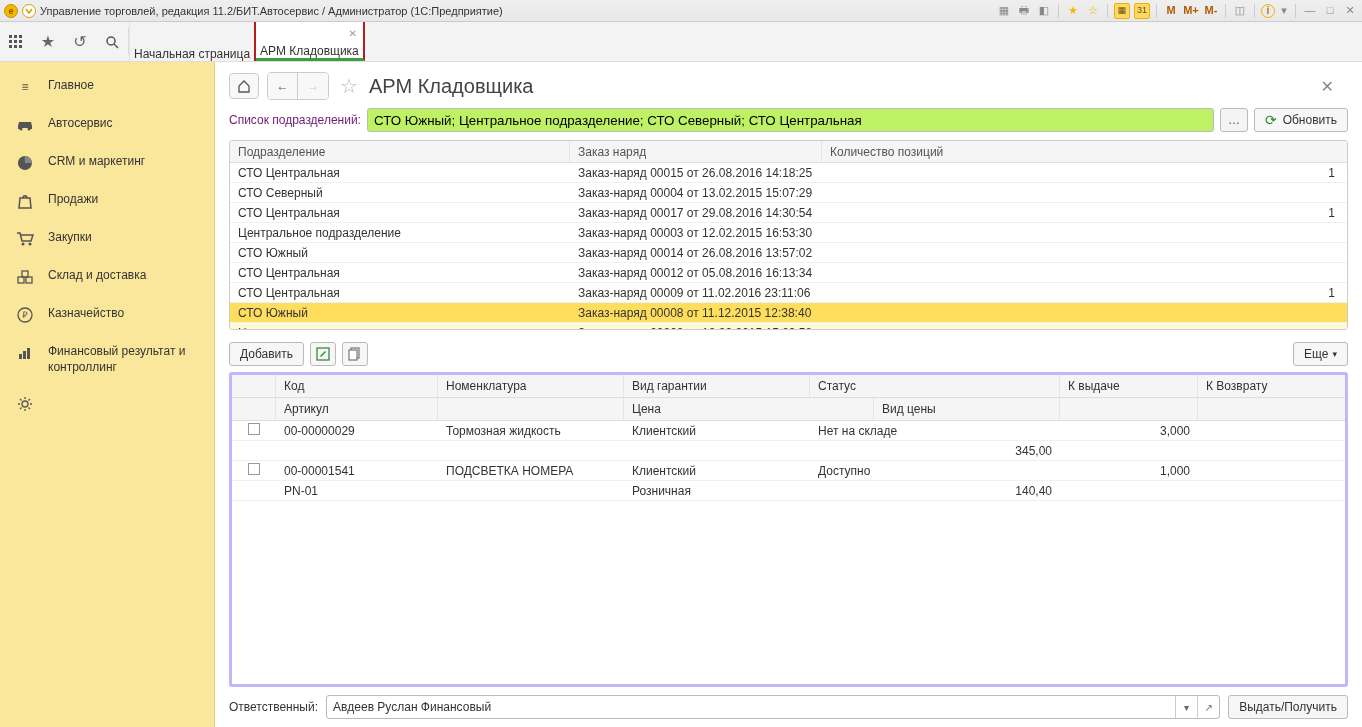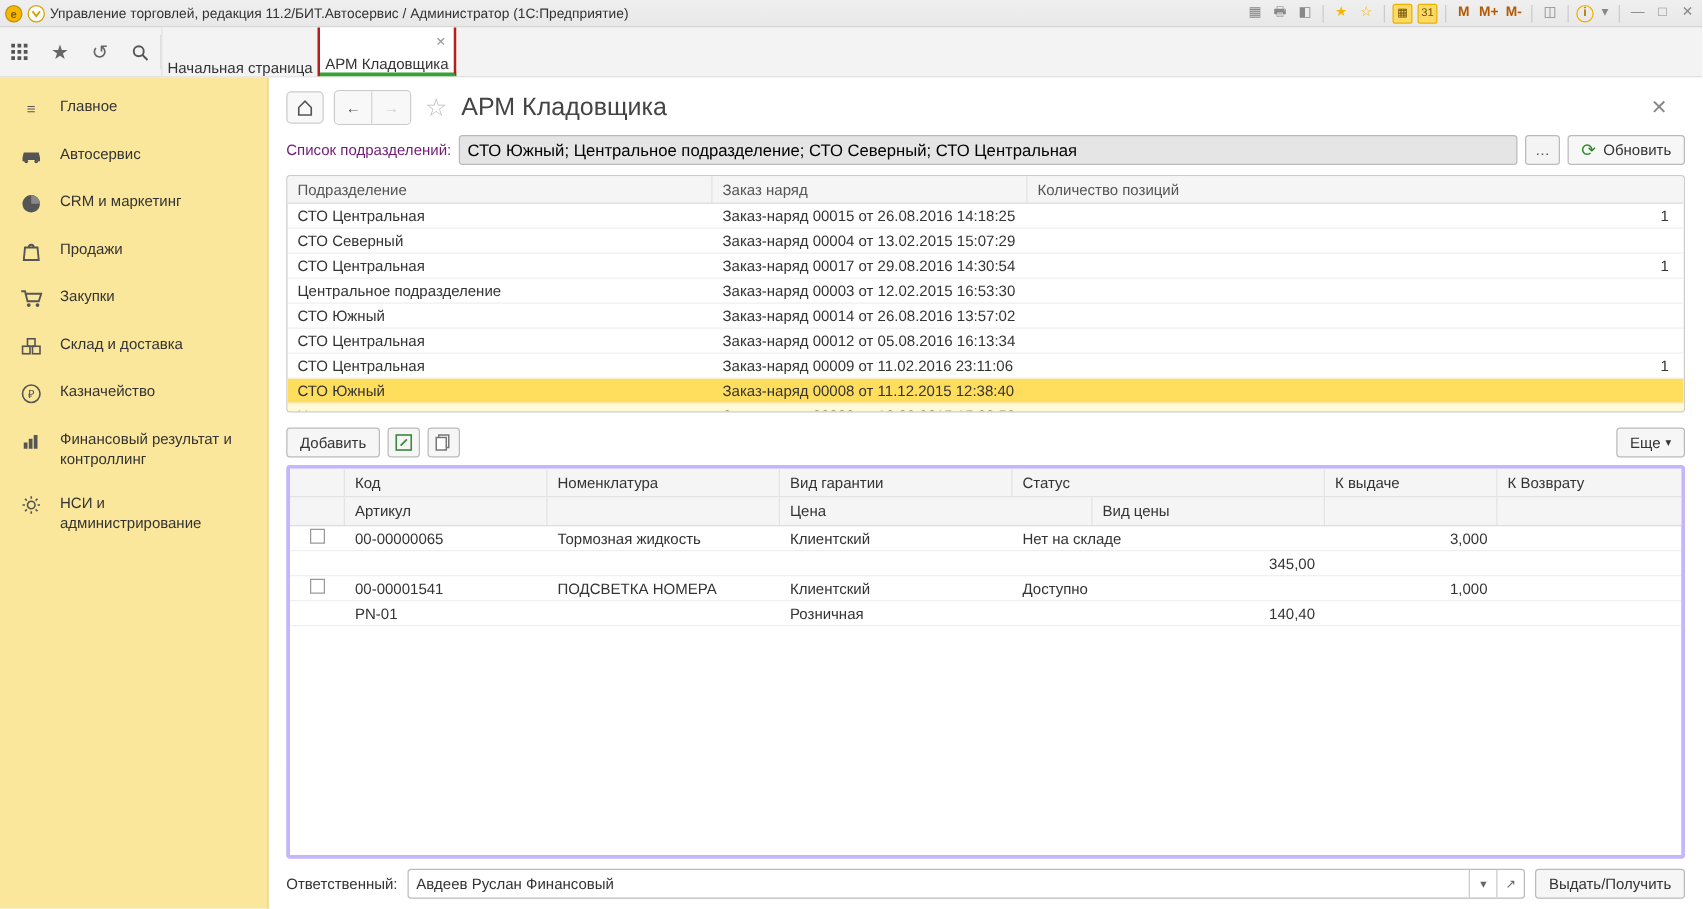--- a/index.html
+++ b/index.html
@@ -38,21 +38,21 @@
   .hdr-row{display:flex;align-items:center;gap:8px;padding:10px 14px 8px;}
   .sqbtn{width:30px;height:26px;border:1px solid #ccc;border-radius:4px;background:#f8f8f8;display:flex;align-items:center;justify-content:center;color:#555;}
   .sqgroup{display:flex;border:1px solid #ccc;border-radius:4px;overflow:hidden;}
   .sqgroup .sqbtn{border:none;border-right:1px solid #ccc;border-radius:0;width:30px;}
   .sqgroup .sqbtn:last-child{border-right:none;}
   .starbtn{width:24px;text-align:center;color:#bbb;font-size:20px;}
   .page-title{font-size:20px;color:#444;}
   .close-x{margin-left:auto;color:#888;font-size:16px;padding-right:14px;}
   .filter-row{display:flex;align-items:center;gap:6px;padding:0 14px 8px;}
   .fld-lbl{color:#701a75;}
-  .text-input{flex:1;height:24px;border:1px solid #bbb;border-radius:3px;padding:0 6px;background:#e5e5e5;}
+  .text-input{flex:1;height:24px;border:1px solid #bbb;border-radius:3px;padding:0 6px;background:#bef264;}
   .dots-btn{width:28px;height:24px;border:1px solid #bbb;border-radius:3px;background:#f4f4f4;text-align:center;line-height:22px;color:#555;}
   .refresh-btn{height:24px;border:1px solid #bbb;border-radius:3px;padding:0 10px;display:flex;align-items:center;gap:6px;background:#f7f7f7;}
   .refresh-ico{color:#2a8a2a;font-size:14px;}
   
   .twin{display:flex;gap:10px;padding:0 14px 8px;}
   .tblbox{border:1px solid #ccc;border-radius:3px;overflow:hidden;}
   .lefttbl{flex:1;}
   .righttbl{width:242px;}
   .thead{display:flex;background:#f5f5f5;border-bottom:1px solid #ddd;height:22px;align-items:center;}
   .th{padding:0 8px;color:#555;height:100%;display:flex;align-items:center;border-right:1px solid #e4e4e4;flex-shrink:0;}
@@ -240,21 +240,20 @@
       </span>
       <span class="side-label">Финансовый результат и контроллинг</span>
     </div>
     <div class="side-item">
       <span class="side-ico">
         <svg width="16" height="16" viewBox="0 0 16 16">
             <circle cx="8" cy="8" r="3" fill="none" stroke="#555" stroke-width="1.3"></circle>
             <path d="M8 1 L8 3 M8 13 L8 15 M1 8 L3 8 M13 8 L15 8 M3 3 L4.5 4.5 M11.5 11.5 L13 13 M3 13 L4.5 11.5 M11.5 4.5 L13 3" stroke="#555" stroke-width="1.3"></path>
           </svg>
       </span>
-      <span class="side-label">НСИ и администрирование</span>
     </div>
   </div>
 
   <div class="rpanel">
 
     <div class="hdr-row">
       <div class="sqbtn">
         <svg width="14" height="14" viewBox="0 0 14 14">
             <path d="M2 7 L7 2 L12 7 L12 13 L2 13 Z" fill="none" stroke="#555" stroke-width="1.3"></path>
           </svg>
@@ -370,21 +369,21 @@
         <div class="c c-code">Артикул</div>
         <div class="c c-nom"></div>
         <div class="c c-stat">Цена</div>
         <div class="c c-war">Вид цены</div>
         <div class="c c-out"></div>
         <div class="c c-ret"></div>
       </div>
       <div class="itbody" id="items-body">
           <div class="ir">
             <div class="c c-chk"><span class="chk"></span></div>
-            <div class="c c-code">00-00000065</div>
+            <div class="c c-code">00-00000029</div>
             <div class="c c-nom">Тормозная жидкость</div>
             <div class="c c-war">Клиентский</div>
             <div class="c c-stat">Нет на складе</div>
             <div class="c c-out num">3,000</div>
             <div class="c c-ret num"></div>
           </div>
           <div class="ir">
             <div class="c c-chk"></div>
             <div class="c c-code"></div>
             <div class="c c-nom"></div>

